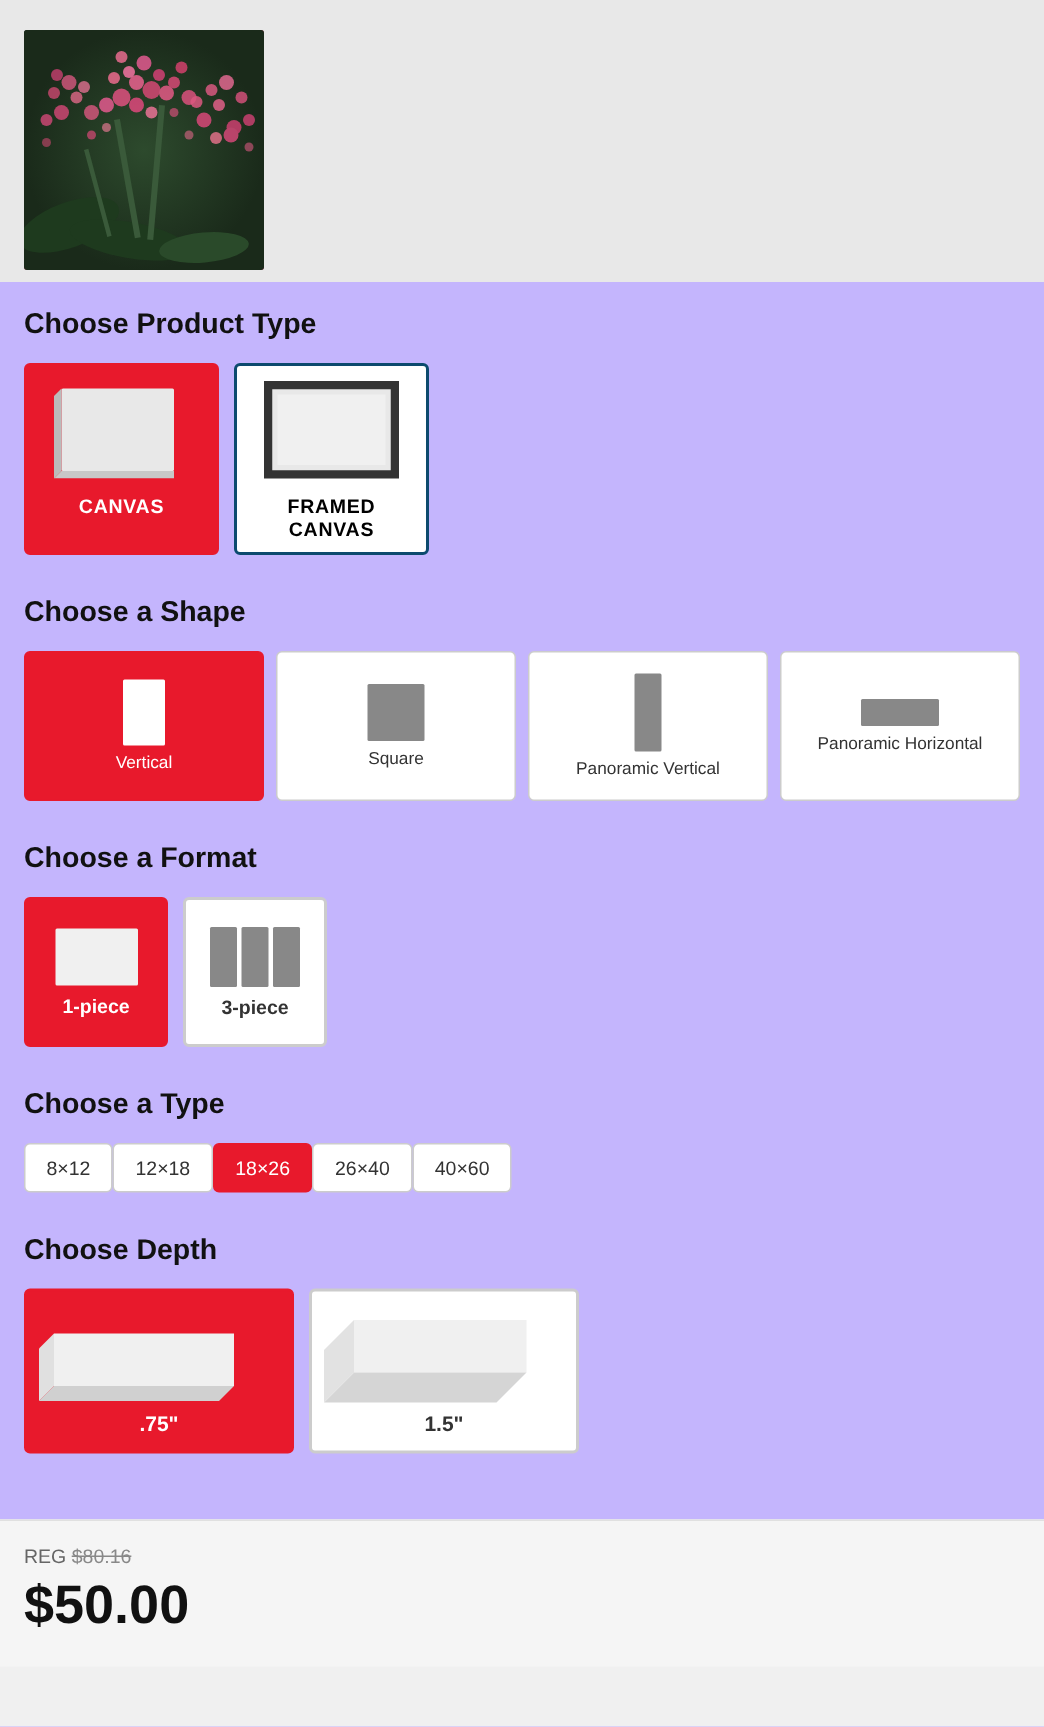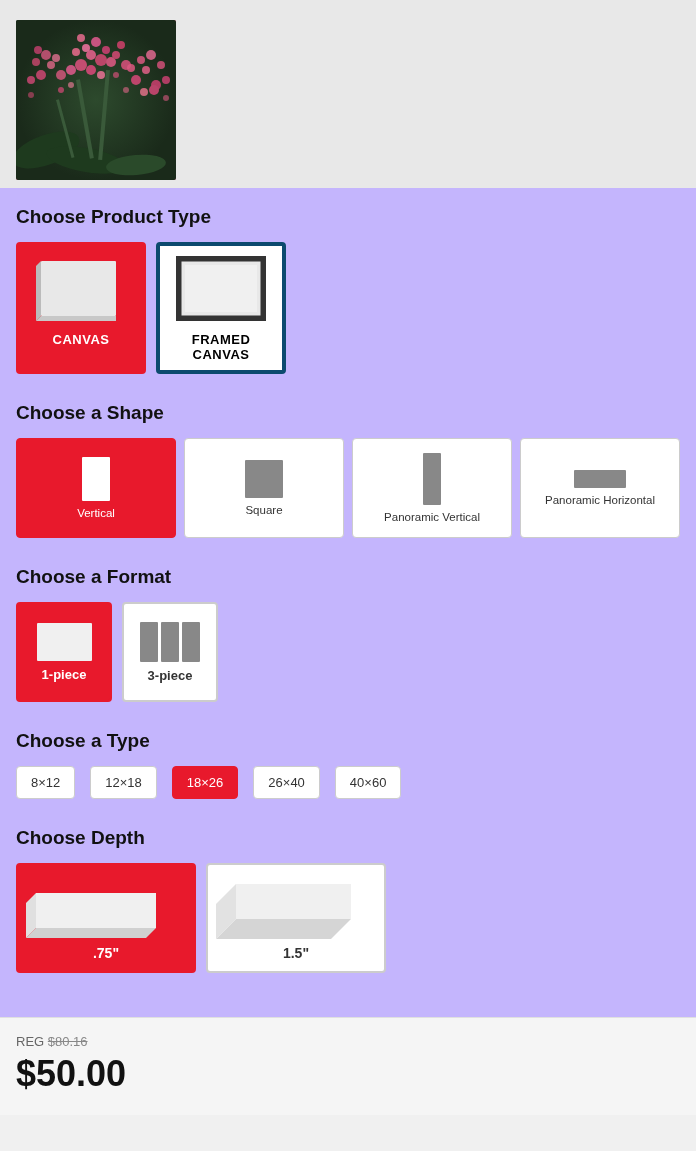--- a/index.html
+++ b/index.html
@@ -34,21 +34,21 @@
     }
 
     
     .product-type-row {
       display: flex;
       gap: 10px;
       margin-bottom: 24px;
     }
 
     .product-type-btn {
-      border: 4px solid #0c4a6e;
+      border: 2px solid #0c4a6e;
       border-radius: 4px;
       padding: 10px 12px 8px;
       background: #fff;
       cursor: pointer;
       display: flex;
       flex-direction: column;
       align-items: center;
       width: 130px;
       min-height: 120px;
     }
@@ -188,21 +188,21 @@
     }
     .three-piece-icon .piece {
       flex: 1;
       background: #888;
       border-radius: 1px;
     }
 
     
     .size-row {
       display: flex;
-      gap: 15px;
+      gap: 0;
       flex-wrap: wrap;
       margin-bottom: 24px;
     }
 
     .size-btn {
       border: 1.5px solid #ccc;
       border-radius: 4px;
       background: #fff;
       cursor: pointer;
       padding: 8px 14px;

